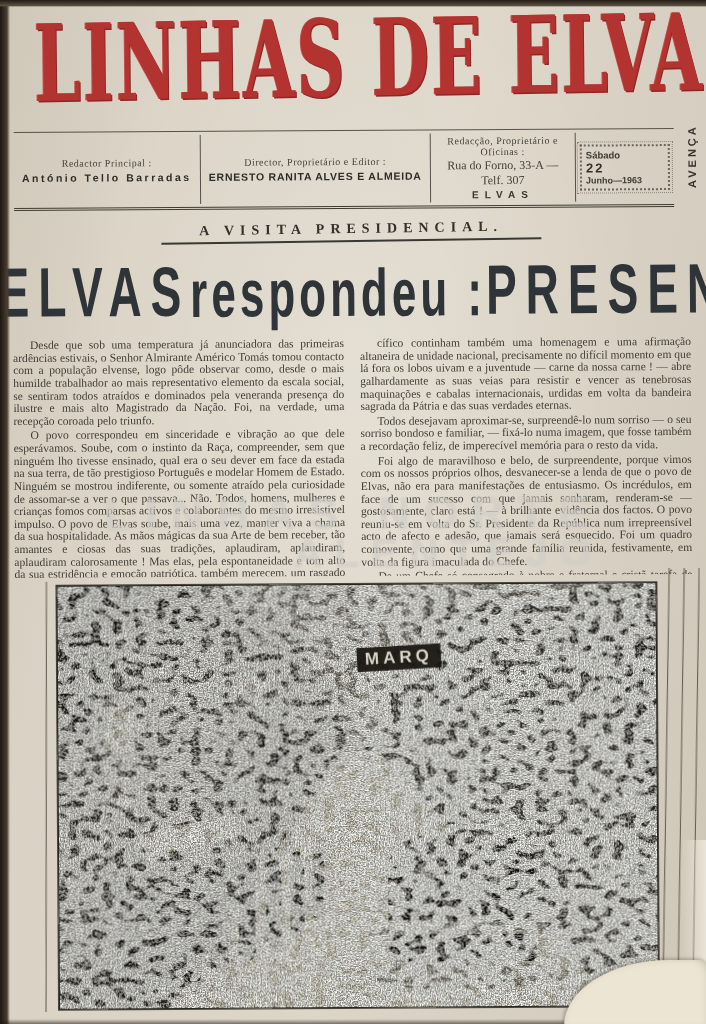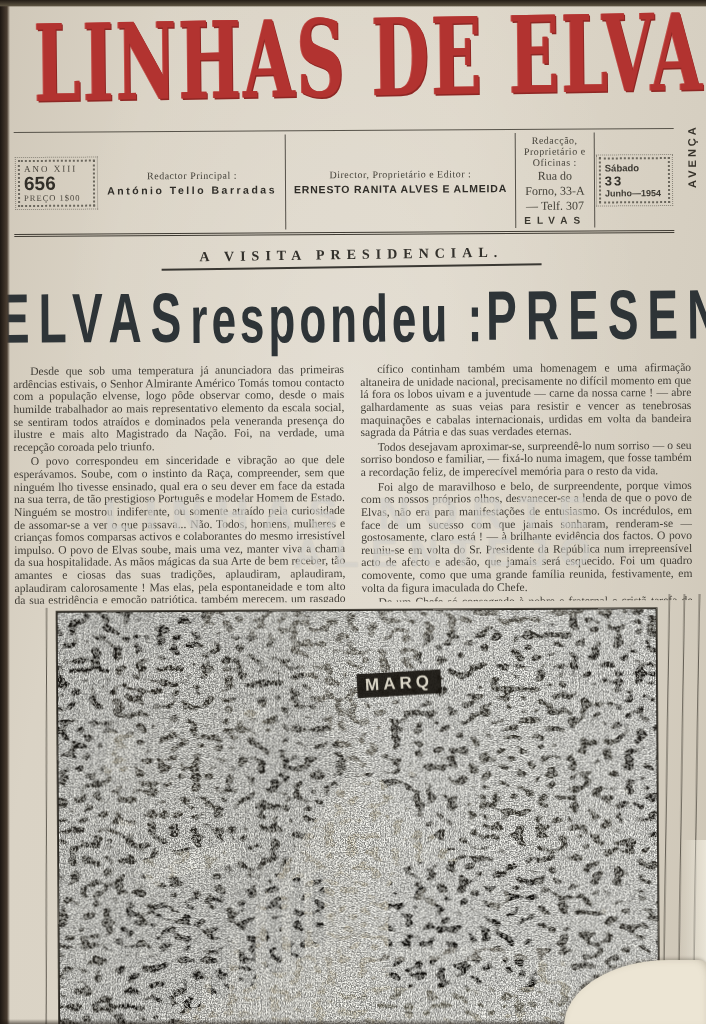--- a/index.html
+++ b/index.html
@@ -113,42 +113,37 @@
 <body>
 
 <div class="page">
   <div class="tilt">
 
     <header class="masthead">
       <h1>LINHAS DE ELVAS</h1>
     </header>
 
     <div class="info-bar">
-      <div class="issue-box">
-        <div class="tiny-label">ANO XIII</div>
-        <div class="issue-num">656</div>
-        <div class="issue-price">PREÇO 1$00</div>
-      </div>
       <div class="cell" style="flex:1.05">
         <div class="cell-label">Redactor Principal :</div>
         <div class="cell-name">António Tello Barradas</div>
       </div>
       <div class="cell" style="flex:1.15">
         <div class="cell-label">Director, Proprietário e Editor :</div>
         <div class="cell-name tight">ERNESTO RANITA ALVES E ALMEIDA</div>
       </div>
       <div class="cell" style="flex:1.15">
         <div class="cell-label">Redacção, Proprietário e Oficinas :</div>
         <div class="office-line">Rua do Forno, 33-A — Telf. 307</div>
         <div class="office-city">ELVAS</div>
       </div>
       <div class="date-box">
         <div class="date-weekday">Sábado</div>
-        <div class="date-day">33</div>
-        <div class="date-month">Junho—1954</div>
+        <div class="date-day">22</div>
+        <div class="date-month">Junho—1963</div>
       </div>
     </div>
 
     <div class="avenca">AVENÇA</div>
 
     <div class="section-heading">
       <span>A VISITA PRESIDENCIAL.</span>
     </div>
 
     <div class="headline">

